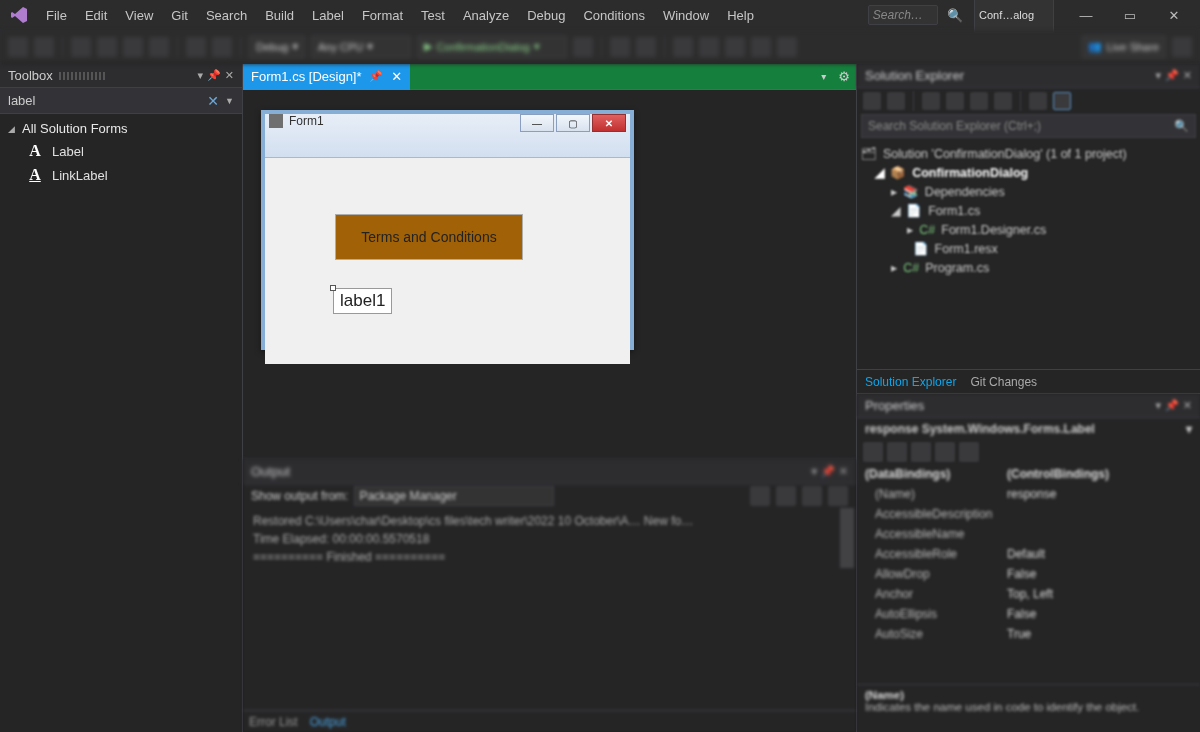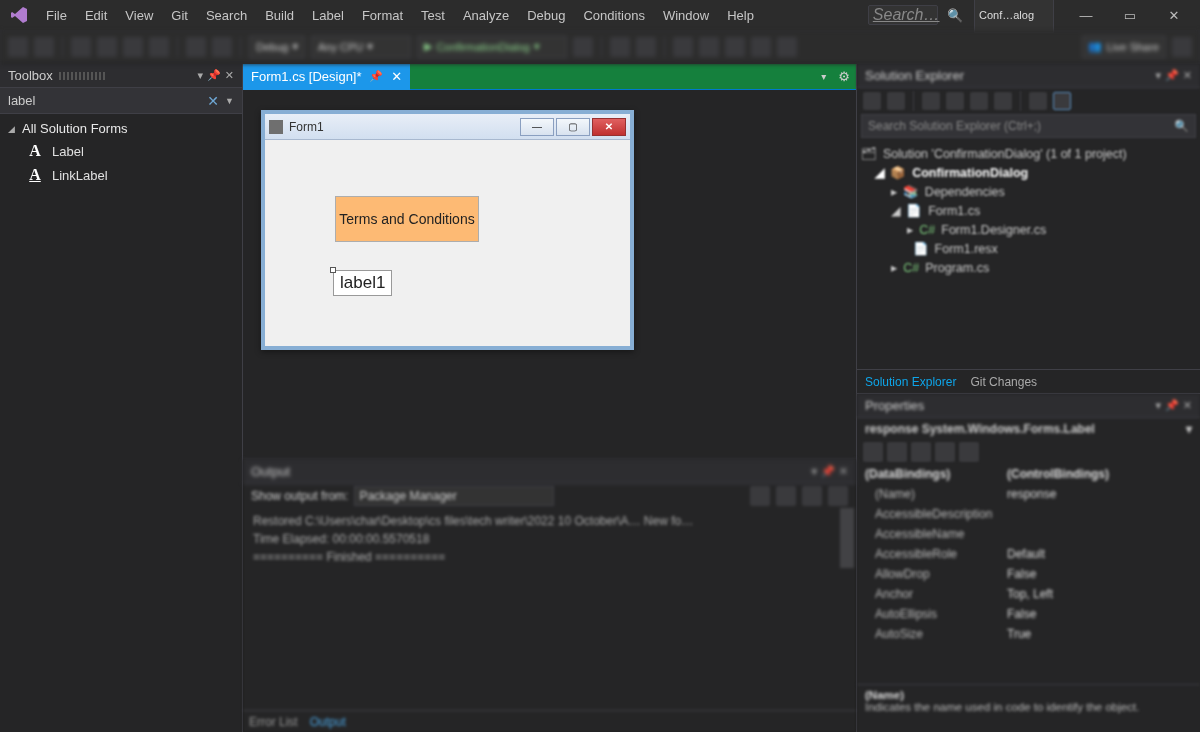--- a/index.html
+++ b/index.html
@@ -4,21 +4,21 @@
 <style>
   * { box-sizing: border-box; margin: 0; padding: 0; font-family: "Segoe UI", Arial, sans-serif; }
   body { background: #2d2d30; color: #ccc; width: 1200px; height: 732px; overflow: hidden; font-size: 13px; position: relative; }
 
   
   .titlebar { height: 30px; background: #2c2c2c; display: flex; align-items: center; padding: 0 4px; filter: blur(0.4px); }
   .titlebar .logo { width: 22px; height: 22px; margin: 0 8px 0 4px; display:flex; align-items:center; justify-content:center;}
   .titlebar .menus { display: flex; gap: 2px; }
   .titlebar .menus span { padding: 4px 8px; color: #c6c6c6; cursor: default; }
   .titlebar .spacer { flex: 1; }
-  .titlebar .search { width: 70px; height: 20px; background: #333; border: 1px solid #3f3f46; border-radius: 2px; color:#888; font-style:italic; font-size:16px; padding:0 4px; display:flex; align-items:center;text-decoration:underline;}
+  .titlebar .search { width: 70px; height: 20px; background: #333; border: 1px solid #3f3f46; border-radius: 2px; color:#888; font-style:italic; font-size:12px; padding:0 4px; display:flex; align-items:center;}
   .titlebar .search-ic { margin:0 10px; color:#bbb;}
   .titlebar .proj { width:80px; height:36px; background:#333; border:1px solid #3f3f46; color:#ddd; font-size:11px; display:flex; align-items:center; padding:0 4px; margin-right:10px;}
   .titlebar .winbtn { width: 44px; height: 28px; display: flex; align-items: center; justify-content: center; color:#bbb;}
 
   
   .toolbar { height: 34px; background: #2c2c2c; border-bottom: 1px solid #1b1b1c; display: flex; align-items: center; padding: 0 8px; gap: 6px; filter: blur(2px); color:#999;}
   .tb-i { width:20px; height:20px; background:#3a3a3d; border-radius:2px; }
   .tb-dd { height:22px; background:#333; border:1px solid #3f3f46; color:#ccc; font-size:11px; padding:0 6px; display:flex; align-items:center; gap:4px;}
   .tb-sep { width:1px; height:20px; background:#3f3f46; margin:0 2px;}
   .tb-play { color:#8cd28c; }
@@ -48,27 +48,27 @@
   .tabrow { height: 26px; background: #15803d; display: flex; align-items: center; border-bottom: 1px solid #007acc; }
   .tab { height: 26px; background: #1c97ea; color: #fff; display: flex; align-items: center; padding: 0 8px; gap:8px; font-size:13px;}
   .tab .pin-i{font-size:11px;}
   .tab .close-i{font-size:13px;}
   .tabrow .spacer{flex:1;}
   .tabrow .dd{color:#ccc; padding:0 6px; font-size:10px;}
   .tabrow .gear{color:#ccc; padding:0 6px;}
   
   .designer { flex: 1; background: #252526; position: relative; overflow:hidden;}
   .form-window { position:absolute; top:20px; left:18px; width:373px; height:240px; background:#f0f0f0; border:4px solid #87aed4; box-shadow:0 2px 6px rgba(0,0,0,.4);}
-  .form-tb { height:26px; background:linear-gradient(#e8eef7,#d2dff0); display:flex; align-items:center; padding:0 4px; font-size:12px; color:#333; border-bottom:1px solid #a8b8cf;}
+  .form-tb { height:44px; background:linear-gradient(#e8eef7,#d2dff0); display:flex; padding:0 4px; font-size:12px; color:#333; border-bottom:1px solid #a8b8cf;}
   .form-tb .icon{width:14px;height:14px;margin-right:6px;background:#6f6f6f;}
   .form-tb .spacer{flex:1;}
   .form-tb .wbtn{width:34px;height:18px;border:1px solid #8a9fc0;background:linear-gradient(#f3f7fb,#d8e2ef);display:flex;align-items:center;justify-content:center;margin-left:2px;font-size:10px;color:#222;}
   .form-tb .wbtn.close{background:linear-gradient(#e06060,#c03030);color:#fff;border-color:#963030;font-weight:bold;}
   .form-body { position:relative; height:calc(100% - 26px); background:#f0f0f0;}
-  .btn-terms { position:absolute; top:56px; left:70px; width:144px; height:46px; background:#fdba74; border:1px solid #adadad; color:#222; font-size:14px; display:flex; align-items:center; justify-content:center;text-align:right;}
+  .btn-terms { position:absolute; top:56px; left:70px; width:188px; height:46px; background:#a16207; border:1px solid #adadad; color:#222; font-size:14px; display:flex; align-items:center; justify-content:center;text-align:right;}
   .lbl { position:absolute; top:130px; left:68px; padding:2px 6px; border:1px solid #999; background:#fff; color:#222; font-size:17px;}
   .lbl .handle{position:absolute;width:6px;height:6px;background:#fff;border:1px solid #555;top:-4px;left:-4px;}
 
   
   .output { height: 273px; background:#252526; border-top:1px solid #3f3f46; display:flex; flex-direction:column; filter: blur(1.6px);}
   .output .panel-hdr{filter:none;}
   .out-tb{height:24px; display:flex; align-items:center; padding:0 8px; gap:6px; color:#ccc; font-size:12px;}
   .out-tb .dd2{width:200px;height:20px;border:1px solid #3f3f46;background:#333;padding:0 4px;display:flex;align-items:center;}
   .out-body{flex:1; padding:4px 10px; color:#aaa; font-size:12px; line-height:1.5; overflow:hidden; position:relative;}
   .out-body .sb{position:absolute; right:2px; top:0; width:14px; height:60px; background:#424245;}

